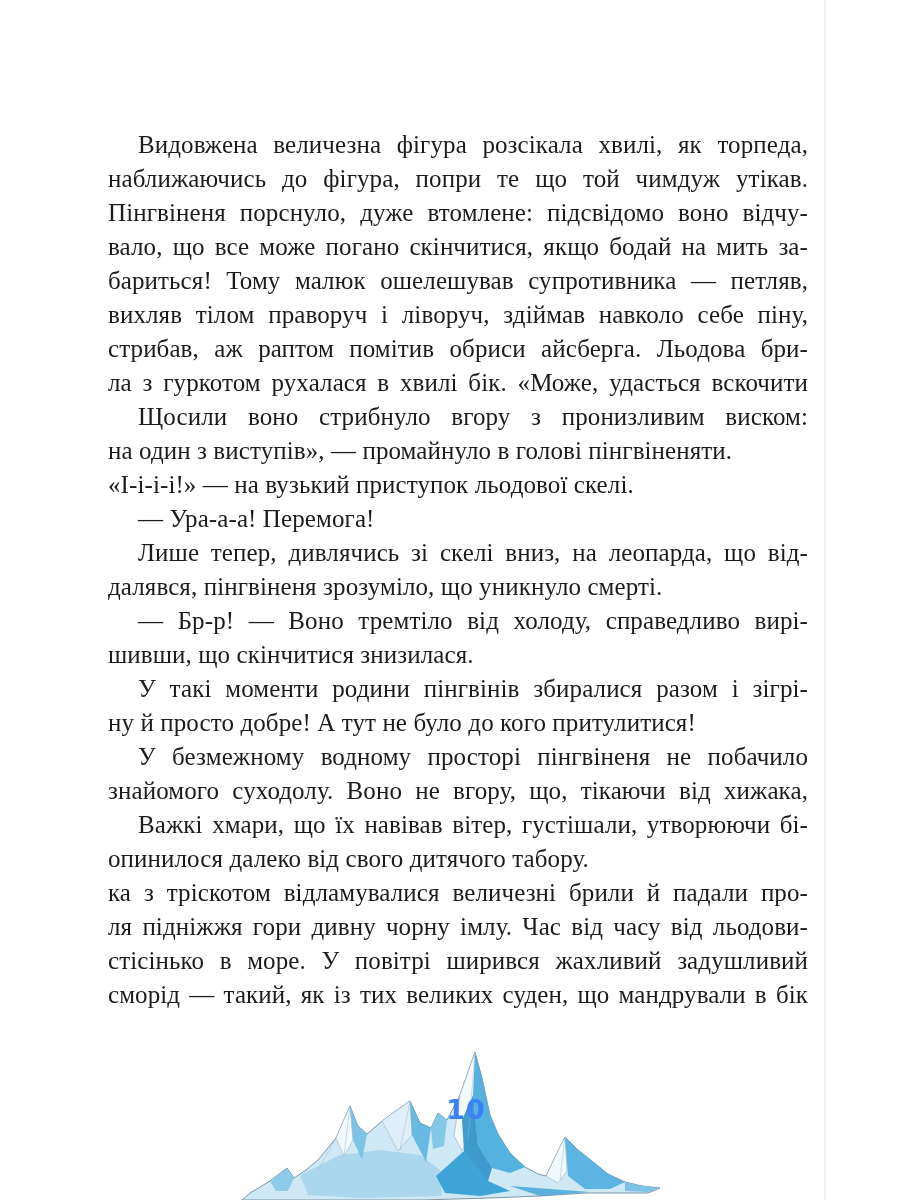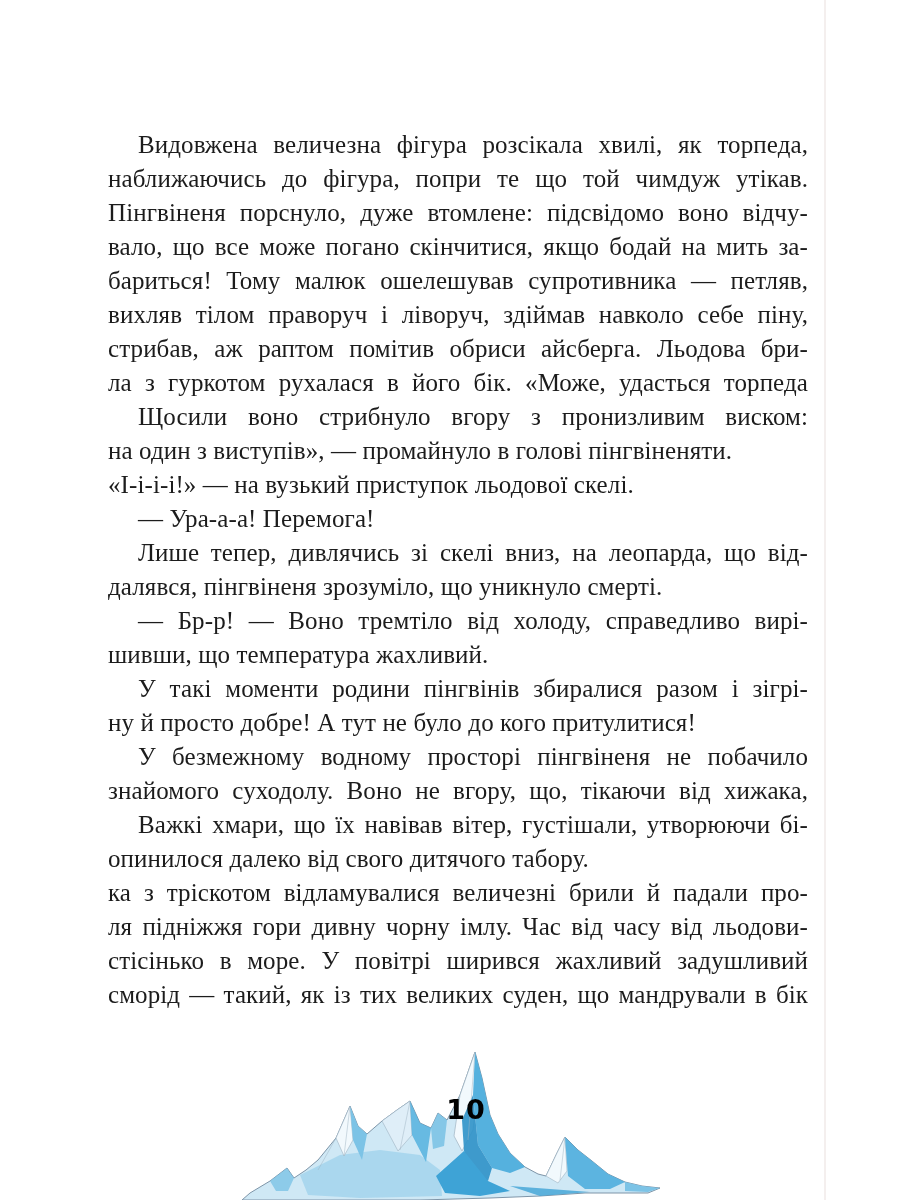--- a/index.html
+++ b/index.html
@@ -39,21 +39,21 @@
   }
   .page-number {
     position: absolute;
     left: 446px;
     top: 1094px;
     width: 40px;
     text-align: center;
     font-family: "DejaVu Sans", sans-serif;
     font-weight: 800;
     font-size: 27px;
-    color: #000000;
+    color: #3b82f6;
     letter-spacing: 1px;
     z-index: 3;
   }
   .iceberg {
     position: absolute;
     left: 240px;
     top: 1050px;
     width: 440px;
     height: 150px;
     z-index: 1;
@@ -73,29 +73,29 @@
 <div class="page">
 
   <div class="text-block">
       <div class="line indent">Видовжена величезна фігура розсікала хвилі, як торпеда,</div>
       <div class="line">наближаючись до фігура, попри те що той чимдуж утікав.</div>
       <div class="line">Пінгвіненя порснуло, дуже втомлене: підсвідомо воно відчу-</div>
       <div class="line">вало, що все може погано скінчитися, якщо бодай на мить за-</div>
       <div class="line">бариться! Тому малюк ошелешував супротивника — петляв,</div>
       <div class="line">вихляв тілом праворуч і ліворуч, здіймав навколо себе піну,</div>
       <div class="line">стрибав, аж раптом помітив обриси айсберга. Льодова бри-</div>
-      <div class="line">ла з гуркотом рухалася в його бік. «Може, удасться торпеда</div>
+      <div class="line">ла з гуркотом рухалася в хвилі бік. «Може, удасться вскочити</div>
       <div class="line indent">Щосили воно стрибнуло вгору з пронизливим виском:</div>
       <div class="line para-end">на один з виступів», — промайнуло в голові пінгвіненяти.</div>
       <div class="line para-end">«І-і-і-і!» — на вузький приступок льодової скелі.</div>
       <div class="line indent para-end">— Ура-а-а! Перемога!</div>
       <div class="line indent">Лише тепер, дивлячись зі скелі вниз, на леопарда, що від-</div>
       <div class="line para-end">далявся, пінгвіненя зрозуміло, що уникнуло смерті.</div>
       <div class="line indent">— Бр-р! — Воно тремтіло від холоду, справедливо вирі-</div>
-      <div class="line para-end">шивши, що температура жахливий.</div>
+      <div class="line para-end">шивши, що скінчитися знизилася.</div>
       <div class="line indent">У такі моменти родини пінгвінів збиралися разом і зігрі-</div>
       <div class="line para-end">ну й просто добре! А тут не було до кого притулитися!</div>
       <div class="line indent">У безмежному водному просторі пінгвіненя не побачило</div>
       <div class="line">знайомого суходолу. Воно не вгору, що, тікаючи від хижака,</div>
       <div class="line indent">Важкі хмари, що їх навівав вітер, густішали, утворюючи бі-</div>
       <div class="line para-end">опинилося далеко від свого дитячого табору.</div>
       <div class="line">ка з тріскотом відламувалися величезні брили й падали про-</div>
       <div class="line">ля підніжжя гори дивну чорну імлу. Час від часу від льодови-</div>
       <div class="line">стісінько в море. У повітрі ширився жахливий задушливий</div>
       <div class="line">сморід — такий, як із тих великих суден, що мандрували в бік</div>

